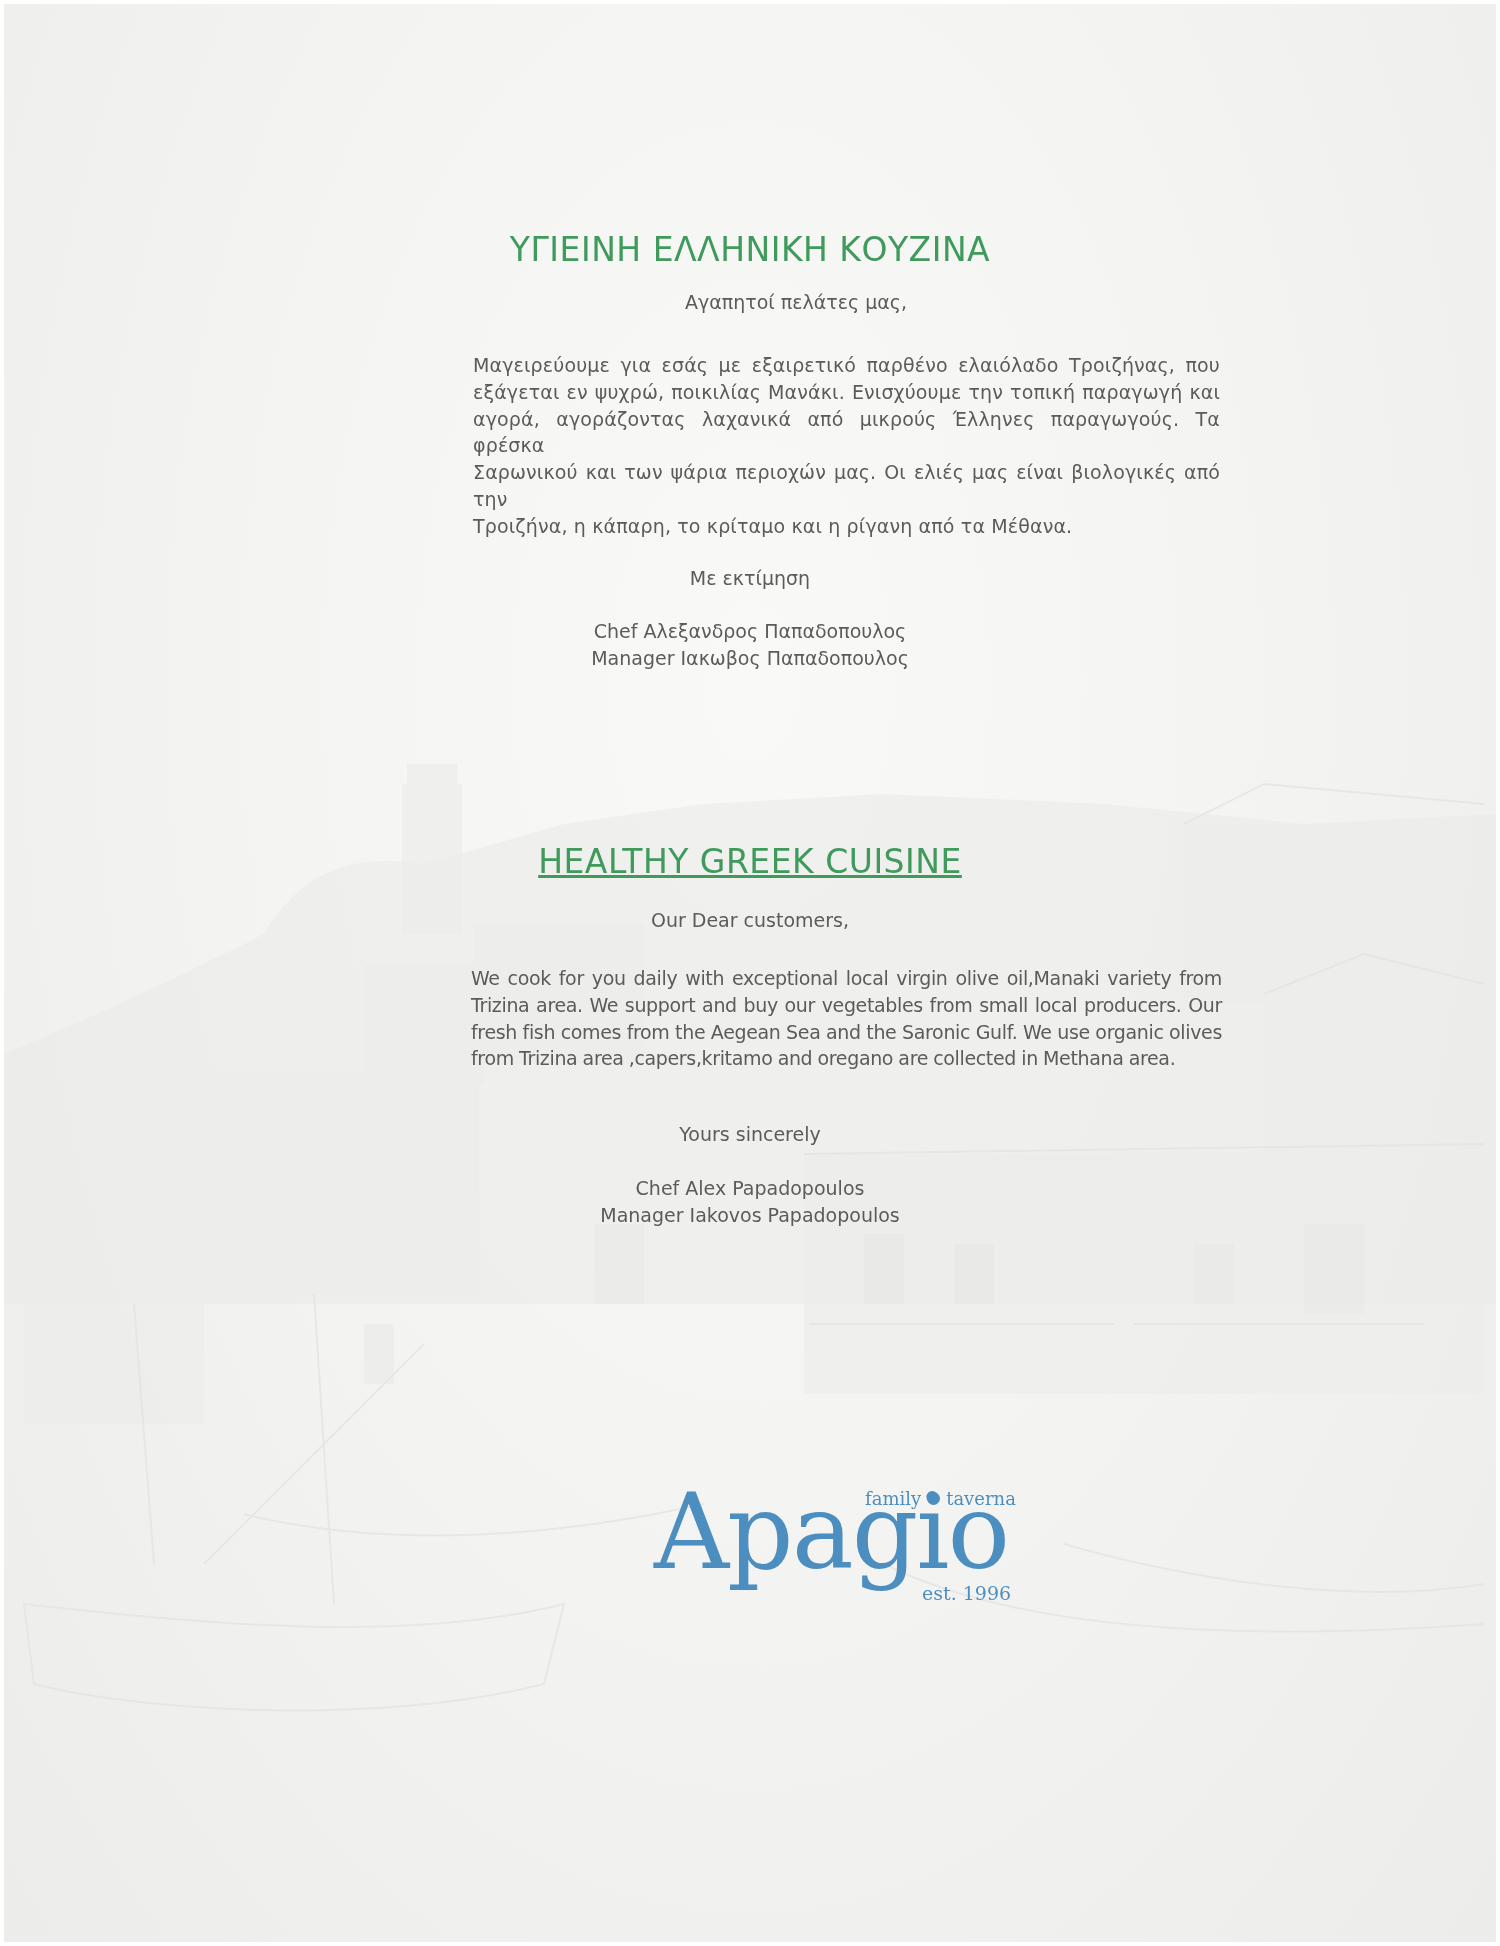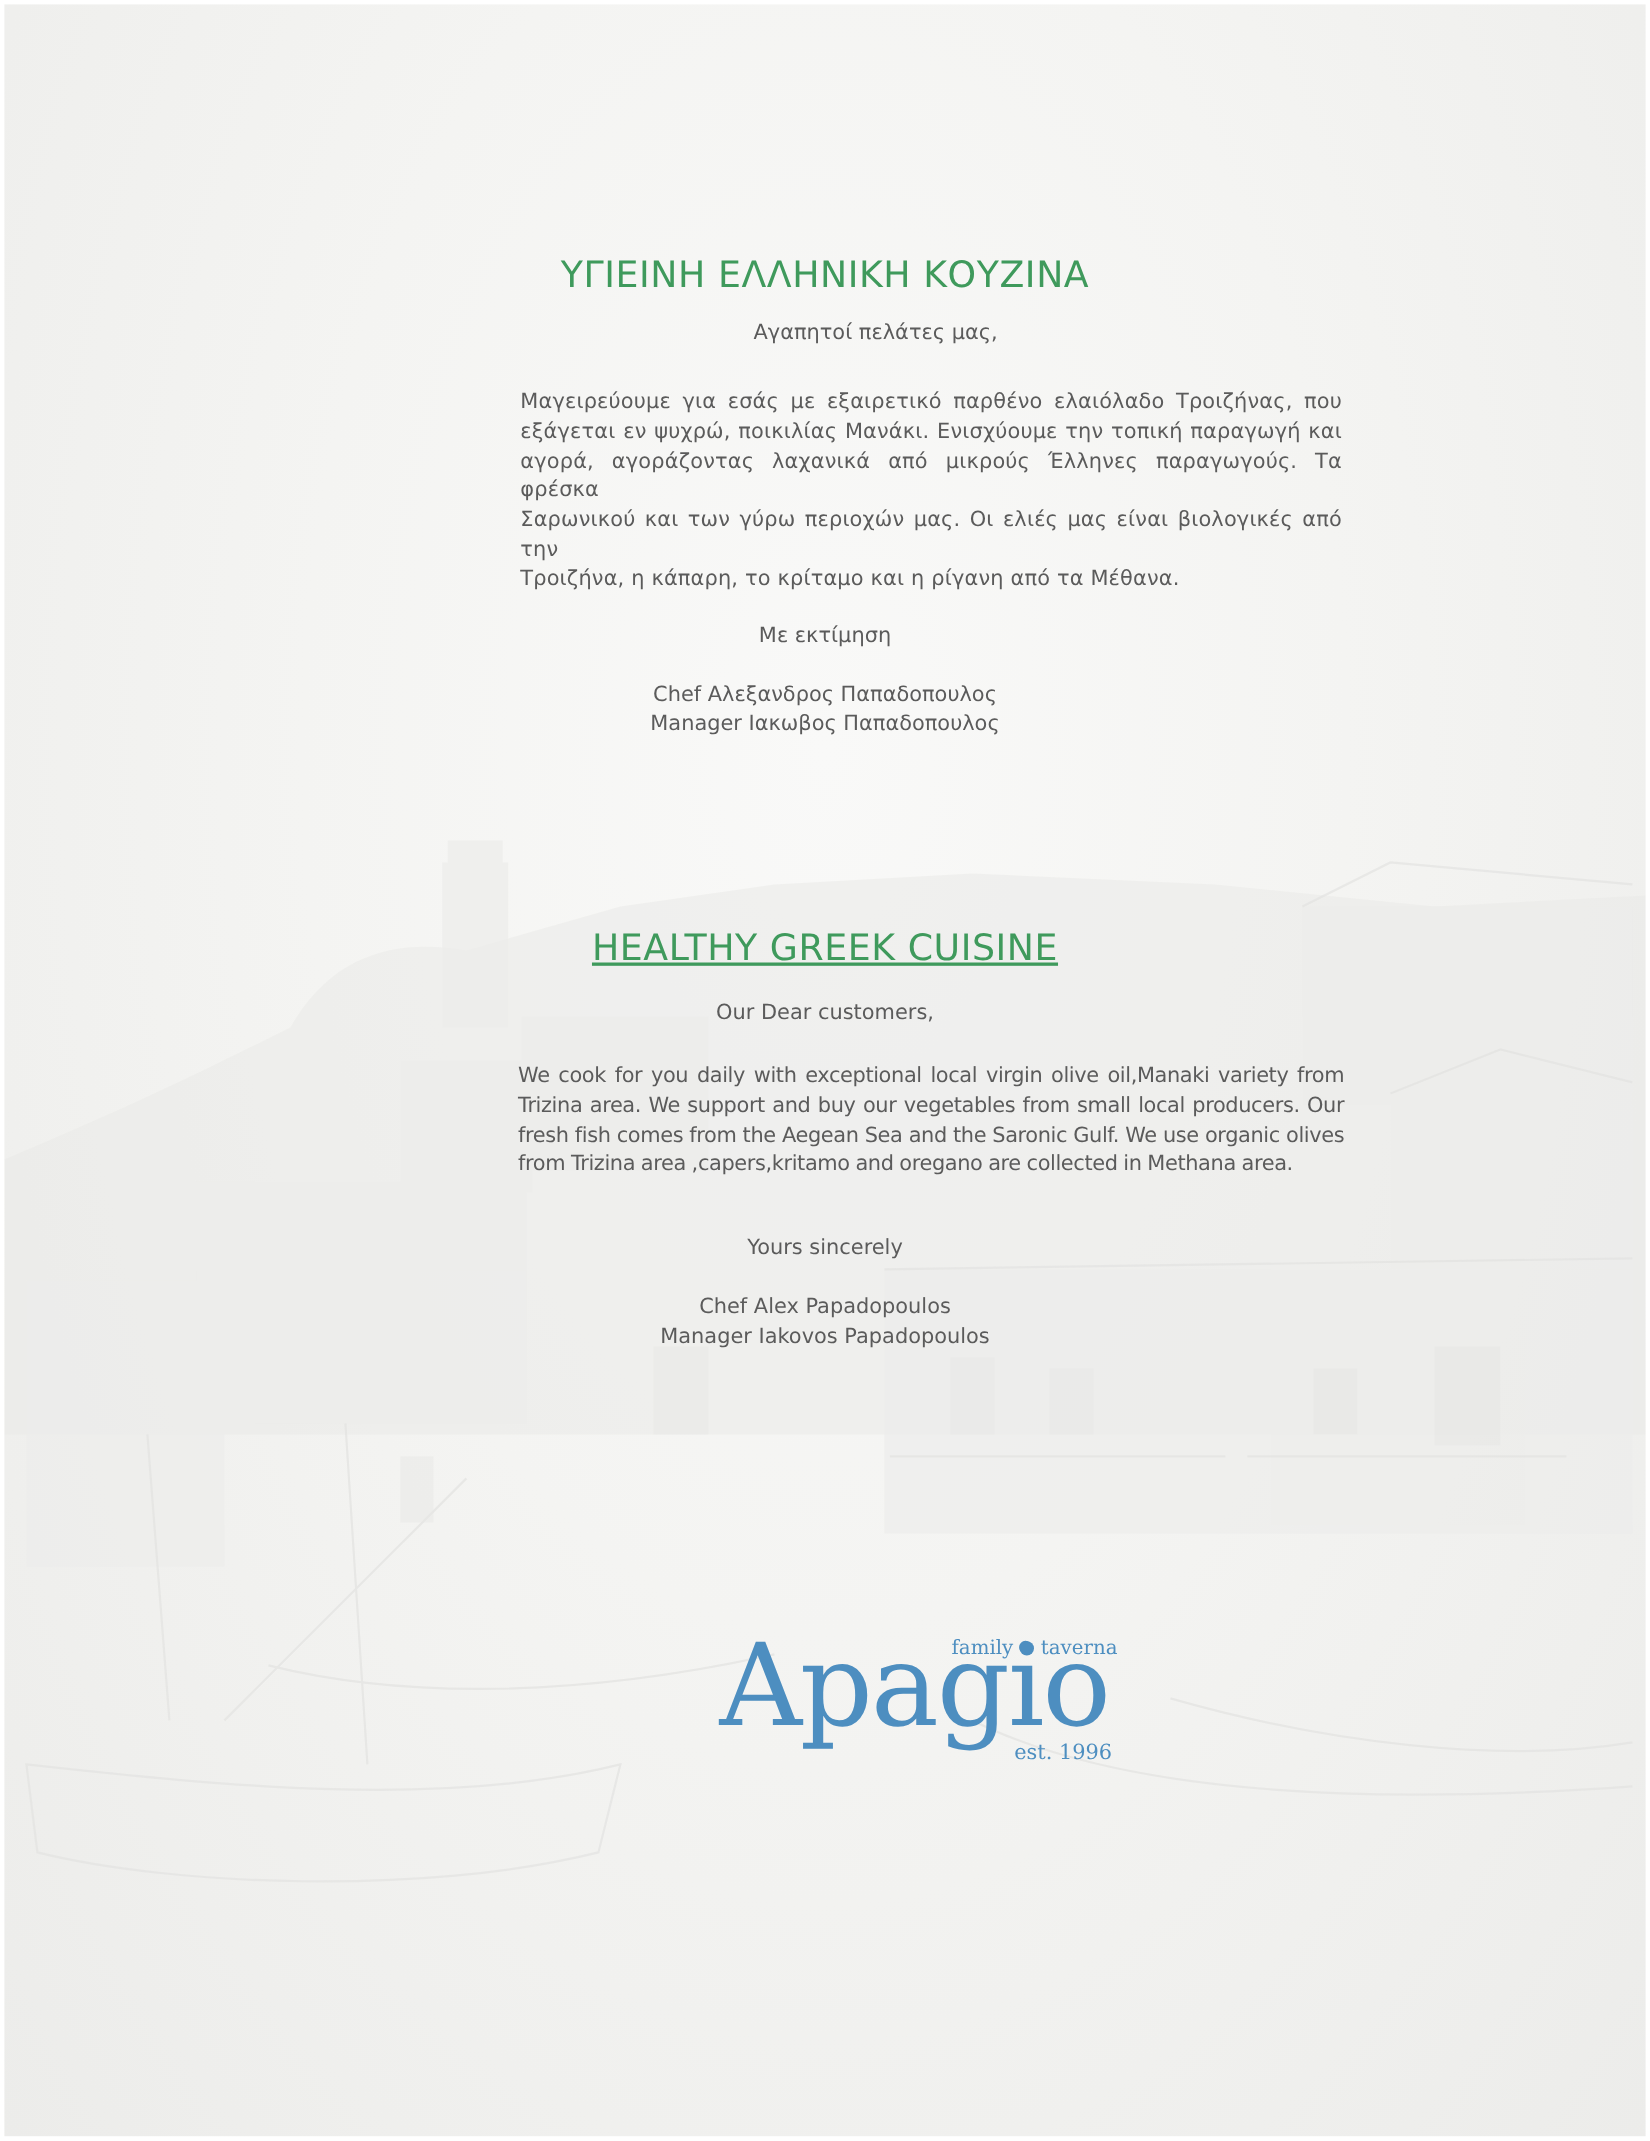--- a/index.html
+++ b/index.html
@@ -176,21 +176,21 @@
 
   <section>
     <div class="title title-gr" style="left:0;">ΥΓΙΕΙΝΗ ΕΛΛΗΝΙΚΗ ΚΟΥΖΙΝΑ</div>
 
     <div class="center-line" style="top:287px; left:0;margin-left:46px;">Αγαπητοί πελάτες μας,</div>
 
     <div class="para para-gr">
       <span class="line justify">Μαγειρεύουμε για εσάς με εξαιρετικό παρθένο ελαιόλαδο Τροιζήνας, που</span>
       <span class="line justify">εξάγεται εν ψυχρώ, ποικιλίας Μανάκι. Ενισχύουμε την τοπική παραγωγή και</span>
       <span class="line justify">αγορά, αγοράζοντας λαχανικά από μικρούς Έλληνες παραγωγούς. Τα φρέσκα</span>
-      <span class="line justify">Σαρωνικού και των γύρω περιοχών μας. Οι ελιές μας είναι βιολογικές από την</span>
+      <span class="line justify">Σαρωνικού και των ψάρια περιοχών μας. Οι ελιές μας είναι βιολογικές από την</span>
       <span class="line">Τροιζήνα, η κάπαρη, το κρίταμο και η ρίγανη από τα Μέθανα.</span>
     </div>
 
     <div class="center-line" style="top:563px; left:0;">Με εκτίμηση</div>
 
     <div class="center-line" style="top:616px; left:0;">Chef Αλεξανδρος Παπαδοπουλος</div>
     <div class="center-line" style="top:643px; left:0;">Manager Ιακωβος Παπαδοπουλος</div>
   </section>
 
   <section>

